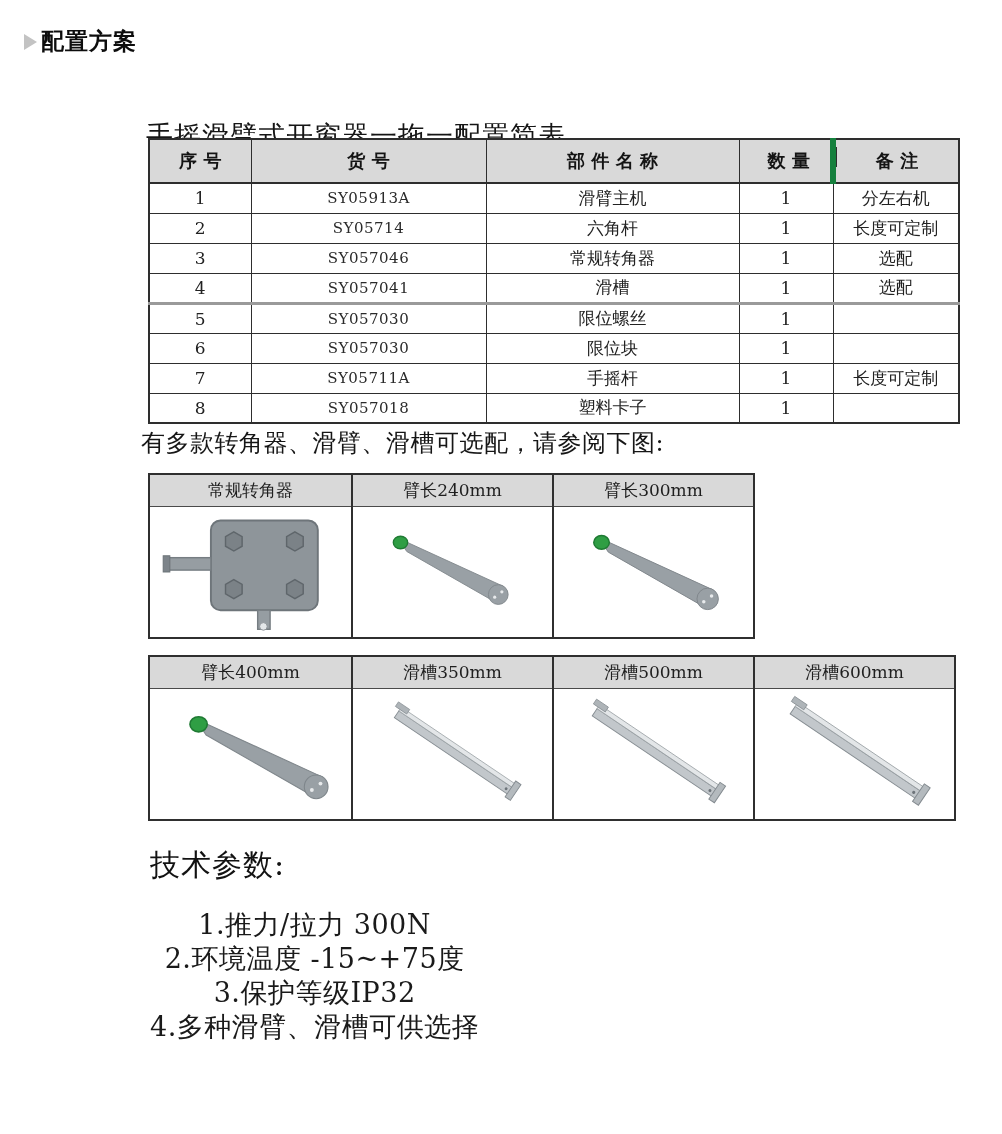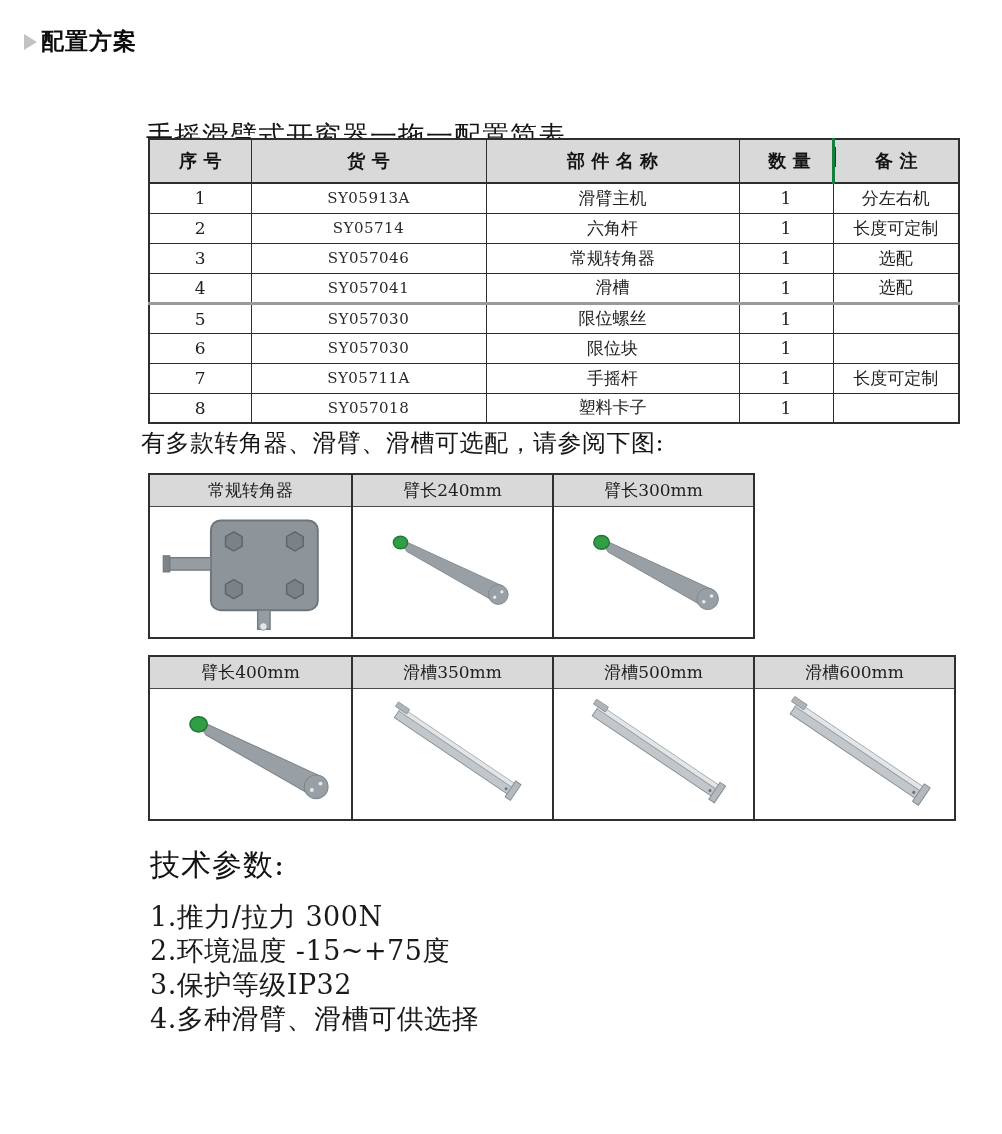--- a/index.html
+++ b/index.html
@@ -17,41 +17,41 @@
   
   .doc-title { position:absolute; left:146px; top:74px; font-size:27px; color:#151515; letter-spacing:1px;margin-top:44px; }
 
   
   table.pt { position:absolute; left:148px; top:138px; width:810px; border-collapse:collapse; table-layout:fixed; border:2px solid #2e2e2e; }
   .pt th, .pt td { border:1px solid #2e2e2e; text-align:center; vertical-align:middle; }
   .pt thead th { height:44px; background:#d9d9d9; font-family:"DejaVu Sans", sans-serif; font-weight:700; font-size:18px; color:#141414; border-bottom:2px solid #2e2e2e; }
   .pt tbody td { height:30px; font-size:17px; color:#222; }
   .pt td.sku { font-size:15px; letter-spacing:.5px; color:#2a2a2a; }
   .pt tr.sep td { border-top:3px solid #9a9a9a; }
-  .pt th.h-qty { border-right:3px solid #15803d;padding-left:8px; }
+  .pt th.h-qty { border-right:6px solid #15803d;padding-left:8px; }
   .pt th.h-remark { border-left:1px solid #d9d9d9; position:relative; }
   .pt .tick { position:absolute; left:0; top:7px; width:1px; height:20px; background:#2e2e2e; }
 
   
   .note { position:absolute; left:141px; top:427px; font-size:24px; color:#161616; letter-spacing:.5px; }
 
   
   .opt-grid { position:absolute; display:flex; border:2px solid #2f2f2f; background:#fff; }
   .grid1 { left:148px; top:473px; }
   .grid2 { left:148px; top:655px;text-align:right; }
   .opt-cell { width:201px; border-left:2px solid #2f2f2f; }
   .opt-cell:first-child { border-left:none; }
   .opt-head { height:32px; background:#d9d9d9; border-bottom:1px solid #4a4a4a; display:flex; align-items:center; justify-content:center; font-size:17px; color:#1f1f1f; }
   .opt-body { height:130px; background:#ffffff; display:flex; align-items:center; justify-content:center; }
   .opt-body svg { display:block; }
 
   
   .tech { position:absolute; left:150px; top:845px; }
   .tech-h { font-size:30px; color:#121212; letter-spacing:1px; }
-  .tech-list { margin-top:14px; }
+  .tech-list { margin-top:22px;text-align:center; }
   .tech-item { font-size:27px; line-height:34px; color:#1a1a1a; letter-spacing:.5px; }
 </style>
 </head>
 <body>
 
 <div class="page">
 
   <div class="section-head">
     <span class="tri-icon"></span>
     <span class="txt">配置方案</span>

